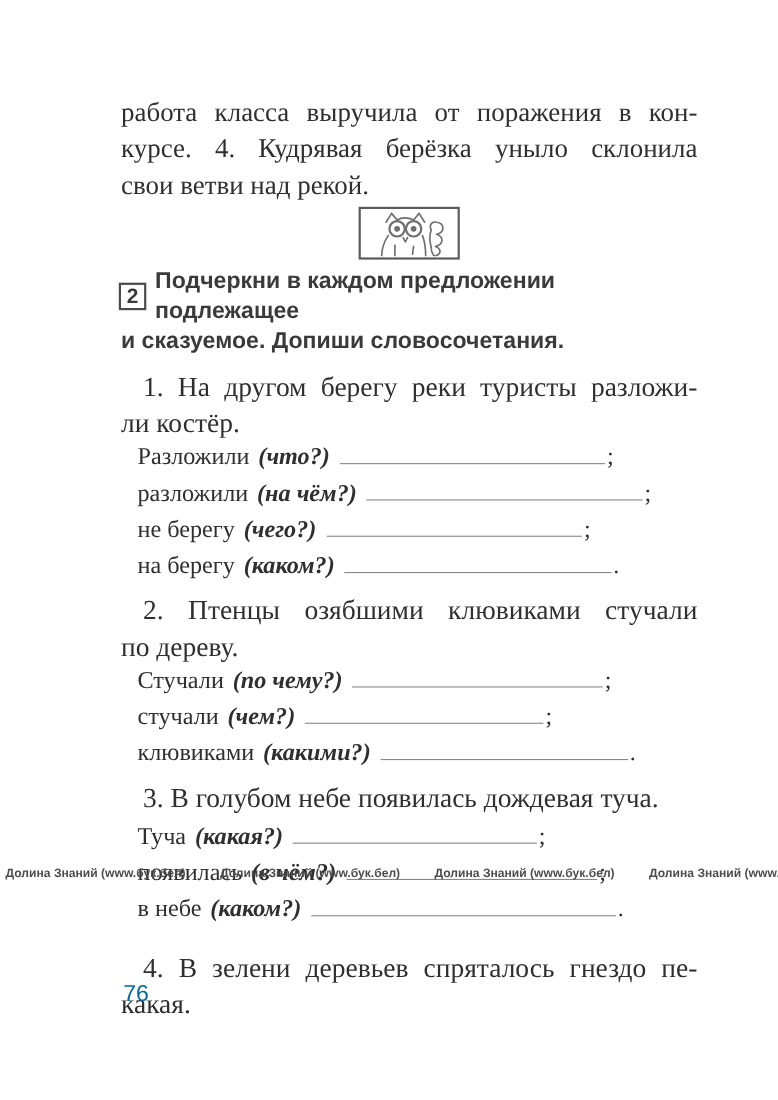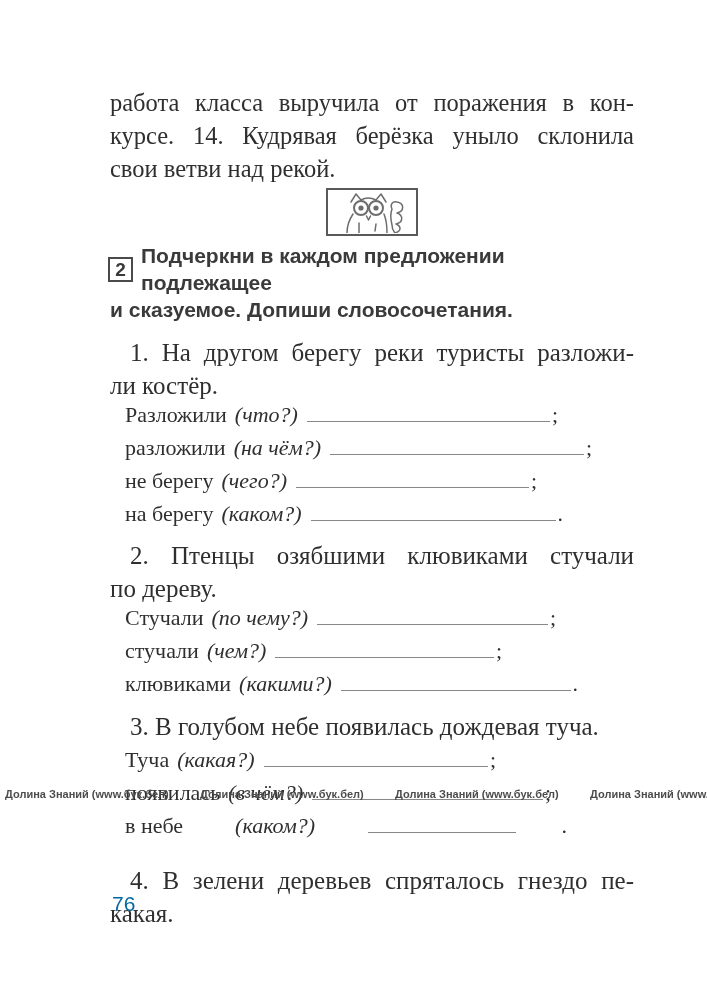--- a/index.html
+++ b/index.html
@@ -35,21 +35,21 @@
   .item { margin-top:12px; }
   .sentence-line { font-size:25px; line-height:33px; white-space:nowrap; }
   .sentence-line.indent { padding-left:20px; }
   .sentence-line.stretch { white-space:normal; }
   .blanks { margin-top:-4px; }
   .blank-row {
     display:flex; align-items:baseline;
     padding-left:15px; height:33px; font-size:22px; line-height:33px;
   }
   .b-label { white-space:pre; }
-  .b-q { font-style:italic; margin-left:8px; white-space:pre; }
+  .b-q { font-style:italic; margin-left:8px; white-space:pre;font-weight:bold; }
   .b-line { flex:1; min-width:30px; border-bottom:1.6px solid #878787; margin-left:9px; }
   .b-punct { margin-left:2px; }
   
   .watermark {
     position:absolute; top:788px; white-space:nowrap;
     font-family:"Liberation Sans", sans-serif; font-size:11px; font-weight:600; color:#4c4c4c;
   }
   
   .page-number {
     position:absolute; left:112px; top:892px;
@@ -57,21 +57,21 @@
   }
   svg.owl { display:block; }
 </style>
 </head>
 <body>
 
 <div class="column">
 
   <div>
     <div class="text-line stretch">работа класса выручила от поражения в кон-</div>
-    <div class="text-line stretch">курсе. 14. Кудрявая берёзка уныло склонила</div>
+    <div class="text-line stretch">курсе. 4. Кудрявая берёзка уныло склонила</div>
     <div class="text-line">свои ветви над рекой.</div>
   </div>
 
   <div class="owl-box">
     <span>
       <svg class="owl" width="86" height="42" viewBox="0 0 86 42" fill="none" stroke="#6d6d6d" stroke-width="1.5" stroke-linecap="round" stroke-linejoin="round">
 
         <path d="M22,11 L27,3 L32,9"></path>
         <path d="M47,9 L52,3 L57,11"></path>
 
@@ -166,21 +166,21 @@
         <span class="b-q">(какая?)</span>
         <span class="b-line"></span>
         <span class="b-punct">;</span>
       </div>
       <div class="blank-row" style="width:441px;">
         <span class="b-label">появилась</span>
         <span class="b-q">(в чём?)</span>
         <span class="b-line"></span>
         <span class="b-punct">;</span>
       </div>
-      <div class="blank-row" style="width:457px;gap:44px;">
+      <div class="blank-row" style="width:457px;">
         <span class="b-label">в небе</span>
         <span class="b-q">(каком?)</span>
         <span class="b-line"></span>
         <span class="b-punct">.</span>
       </div>
     </div>
   </div>
 
   <div class="item" style="margin-top:22px;">
     <div class="sentence-line indent stretch">4. В зелени деревьев спряталось гнездо пе-</div>

